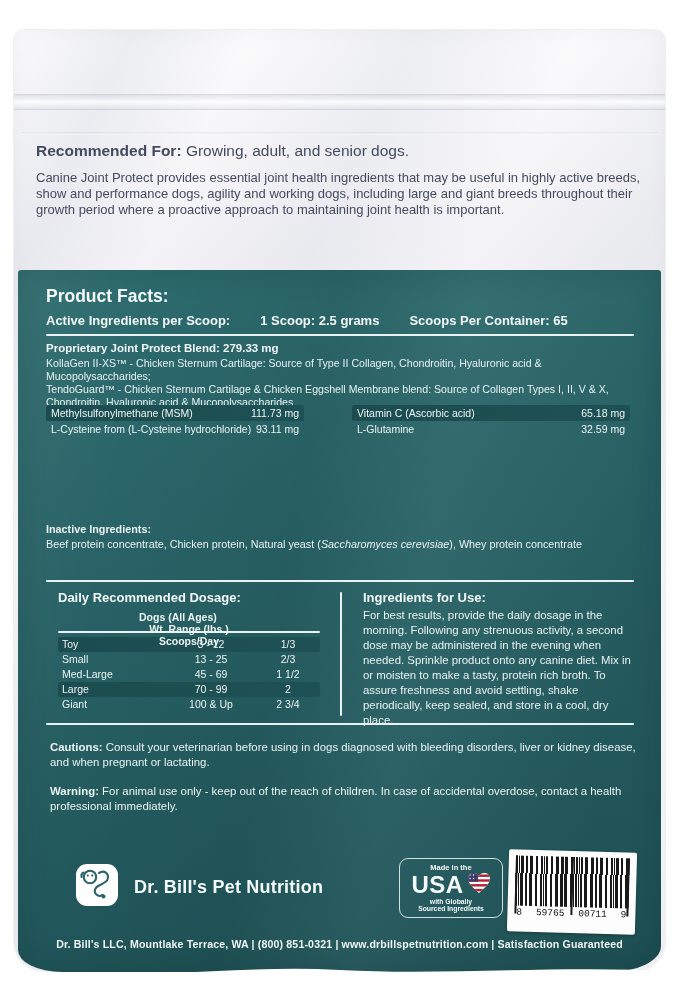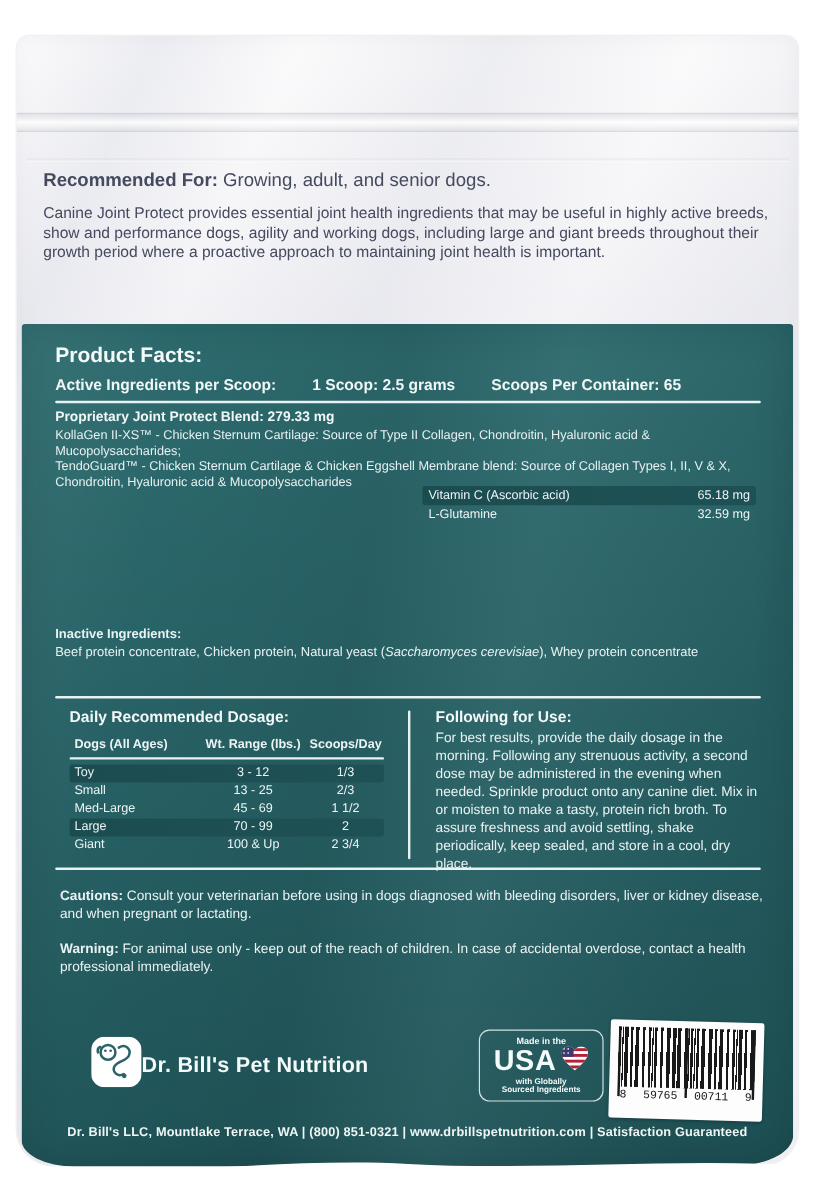--- a/index.html
+++ b/index.html
@@ -54,34 +54,34 @@
   .rule-2{left:46px;top:580px;width:588px;}
   .rule-3{left:46px;top:723px;width:588px;}
   .vert-rule{left:340px;top:592px;width:2px;height:124px;background:#e9f2f2;border-radius:1px;}
 
   .dosage-title{left:58px;top:590px;font-size:13px;font-weight:bold;color:#f2f8f8;}
   .dosage-table{left:58px;top:611px;width:262px;font-size:10.5px;color:#ecf4f4;}
   .d-row{display:flex;align-items:center;height:15px;border-radius:2px;}
   .d-row .c1{width:104px;padding-left:4px;text-align:left;}
   .d-row .c2{width:90px;text-align:center;}
   .d-row .c3{width:64px;text-align:center;}
-  .d-head{font-weight:bold;height:18px;}
+  .d-head{font-weight:bold;height:18px;flex-direction:column;}
   .d-headline{height:1.5px;background:#e9f2f2;margin:2px 0 4px 0;border-radius:1px;}
   .d-row.striped{background:linear-gradient(90deg,#1b4c50,#1e5155);}
 
   .directions-title{left:363px;top:590px;font-size:13px;font-weight:bold;color:#f2f8f8;}
   .directions-text{left:363px;top:608px;width:270px;font-size:11.4px;line-height:1.32;color:#e9f2f2;}
 
   .notice{width:592px;font-size:11.4px;line-height:1.32;color:#e9f2f2;}
   .notice b{font-weight:bold;}
   .cautions{left:50px;top:740px;}
   .warning{left:50px;top:784px;}
 
   
-  .logo{left:76px;top:864px;display:flex;align-items:center;gap:0;}
+  .logo{left:76px;top:864px;display:flex;align-items:center;gap:16px;}
   .logo-text{font-size:18px;font-weight:bold;color:#f4fafa;letter-spacing:.2px;}
 
   .usa-badge{left:399px;top:858px;width:102px;height:58px;border:1.5px solid rgba(240,248,248,.85);
     border-radius:9px;display:flex;flex-direction:column;align-items:center;justify-content:center;
     color:#f4fafa;line-height:1.05;}
   .usa-top{font-size:7.5px;font-weight:bold;}
   .usa-mid{display:flex;align-items:center;gap:3px;}
   .usa-word{font-size:24px;font-weight:bold;letter-spacing:.5px;}
   .usa-sub{font-size:6.8px;font-weight:bold;text-align:center;}
 
@@ -127,20 +127,30 @@
     <span>Scoops Per Container: 65</span>
   </div>
   <div class="abs rule rule-1"></div>
 
   <div class="abs blend-title">Proprietary Joint Protect Blend: 279.33 mg</div>
   <div class="abs blend-detail">
     <div>KollaGen II-XS™ - Chicken Sternum Cartilage: Source of Type II Collagen, Chondroitin, Hyaluronic acid &amp; Mucopolysaccharides;</div>
     <div>TendoGuard™ - Chicken Sternum Cartilage &amp; Chicken Eggshell Membrane blend: Source of Collagen Types I, II, V &amp; X, Chondroitin, Hyaluronic acid &amp; Mucopolysaccharides</div>
   </div>
 
+  <div class="abs ing-col ing-col-left">
+    <div class="ing-row striped">
+      <span>Methylsulfonylmethane (MSM)</span>
+      <span class="ing-amount">111.73 mg</span>
+    </div>
+    <div class="ing-row">
+      <span>L-Cysteine from (L-Cysteine hydrochloride)</span>
+      <span class="ing-amount">93.11 mg</span>
+    </div>
+  </div>
   <div class="abs ing-col ing-col-right">
     <div class="ing-row striped">
       <span>Vitamin C (Ascorbic acid)</span>
       <span class="ing-amount">65.18 mg</span>
     </div>
     <div class="ing-row">
       <span>L-Glutamine</span>
       <span class="ing-amount">32.59 mg</span>
     </div>
   </div>
@@ -181,21 +191,21 @@
       <span class="c2">70 - 99</span>
       <span class="c3">2</span>
     </div>
     <div class="d-row">
       <span class="c1">Giant</span>
       <span class="c2">100 &amp; Up</span>
       <span class="c3">2 3/4</span>
     </div>
   </div>
 
-  <div class="abs directions-title">Following for Use:</div>
+  <div class="abs directions-title">Ingredients for Use:</div>
   <div class="abs directions-text">For best results, provide the daily dosage in the morning.  Following any strenuous activity, a second dose may be administered in the evening when needed. Sprinkle product onto any canine diet.  Mix in or moisten to make a tasty, protein rich broth.  To assure freshness and avoid settling, shake periodically, keep sealed, and store in a cool, dry place.</div>
 
   <div class="abs rule rule-3"></div>
 
   <div class="abs notice warning">
     <b>Warning:</b><span> For animal use only - keep out of the reach of children.  In case of accidental overdose, contact a health professional immediately.</span>
   </div>
   <div class="abs notice cautions">
     <b>Cautions:</b><span> Consult your veterinarian before using in dogs diagnosed with bleeding disorders, liver or kidney disease, and when pregnant or lactating.</span>
   </div>

